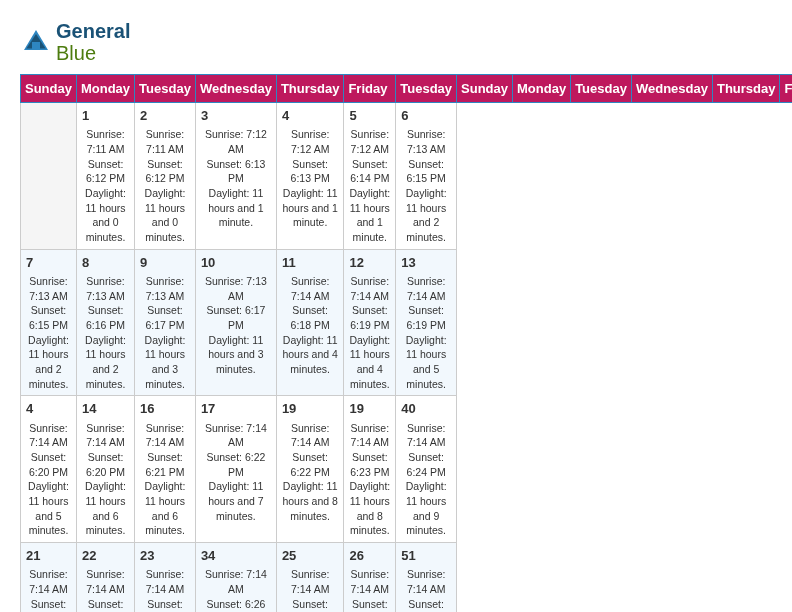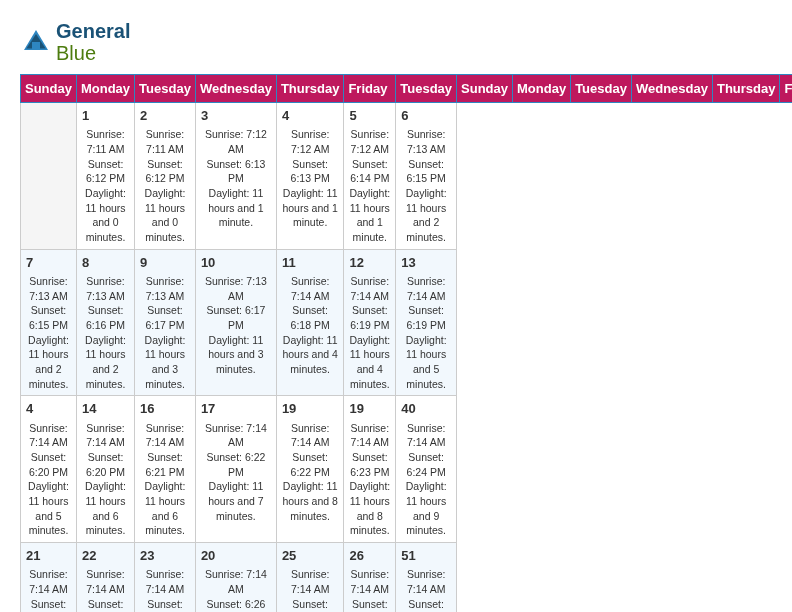--- a/index.html
+++ b/index.html
@@ -217,21 +217,21 @@
         </td>
         <td>
           <div class="day-num">22</div>
           <div class="day-info">Sunrise: 7:14 AM<br>Sunset: 6:25 PM<br>Daylight: 11 hours and 10 minutes.</div>
         </td>
         <td>
           <div class="day-num">23</div>
           <div class="day-info">Sunrise: 7:14 AM<br>Sunset: 6:26 PM<br>Daylight: 11 hours and 11 minutes.</div>
         </td>
         <td>
-          <div class="day-num">20</div>
+          <div class="day-num">34</div>
           <div class="day-info">Sunrise: 7:14 AM<br>Sunset: 6:26 PM<br>Daylight: 11 hours and 12 minutes.</div>
         </td>
         <td>
           <div class="day-num">25</div>
           <div class="day-info">Sunrise: 7:14 AM<br>Sunset: 6:27 PM<br>Daylight: 11 hours and 12 minutes.</div>
         </td>
         <td>
           <div class="day-num">26</div>
           <div class="day-info">Sunrise: 7:14 AM<br>Sunset: 6:27 PM<br>Daylight: 11 hours and 13 minutes.</div>
         </td>

